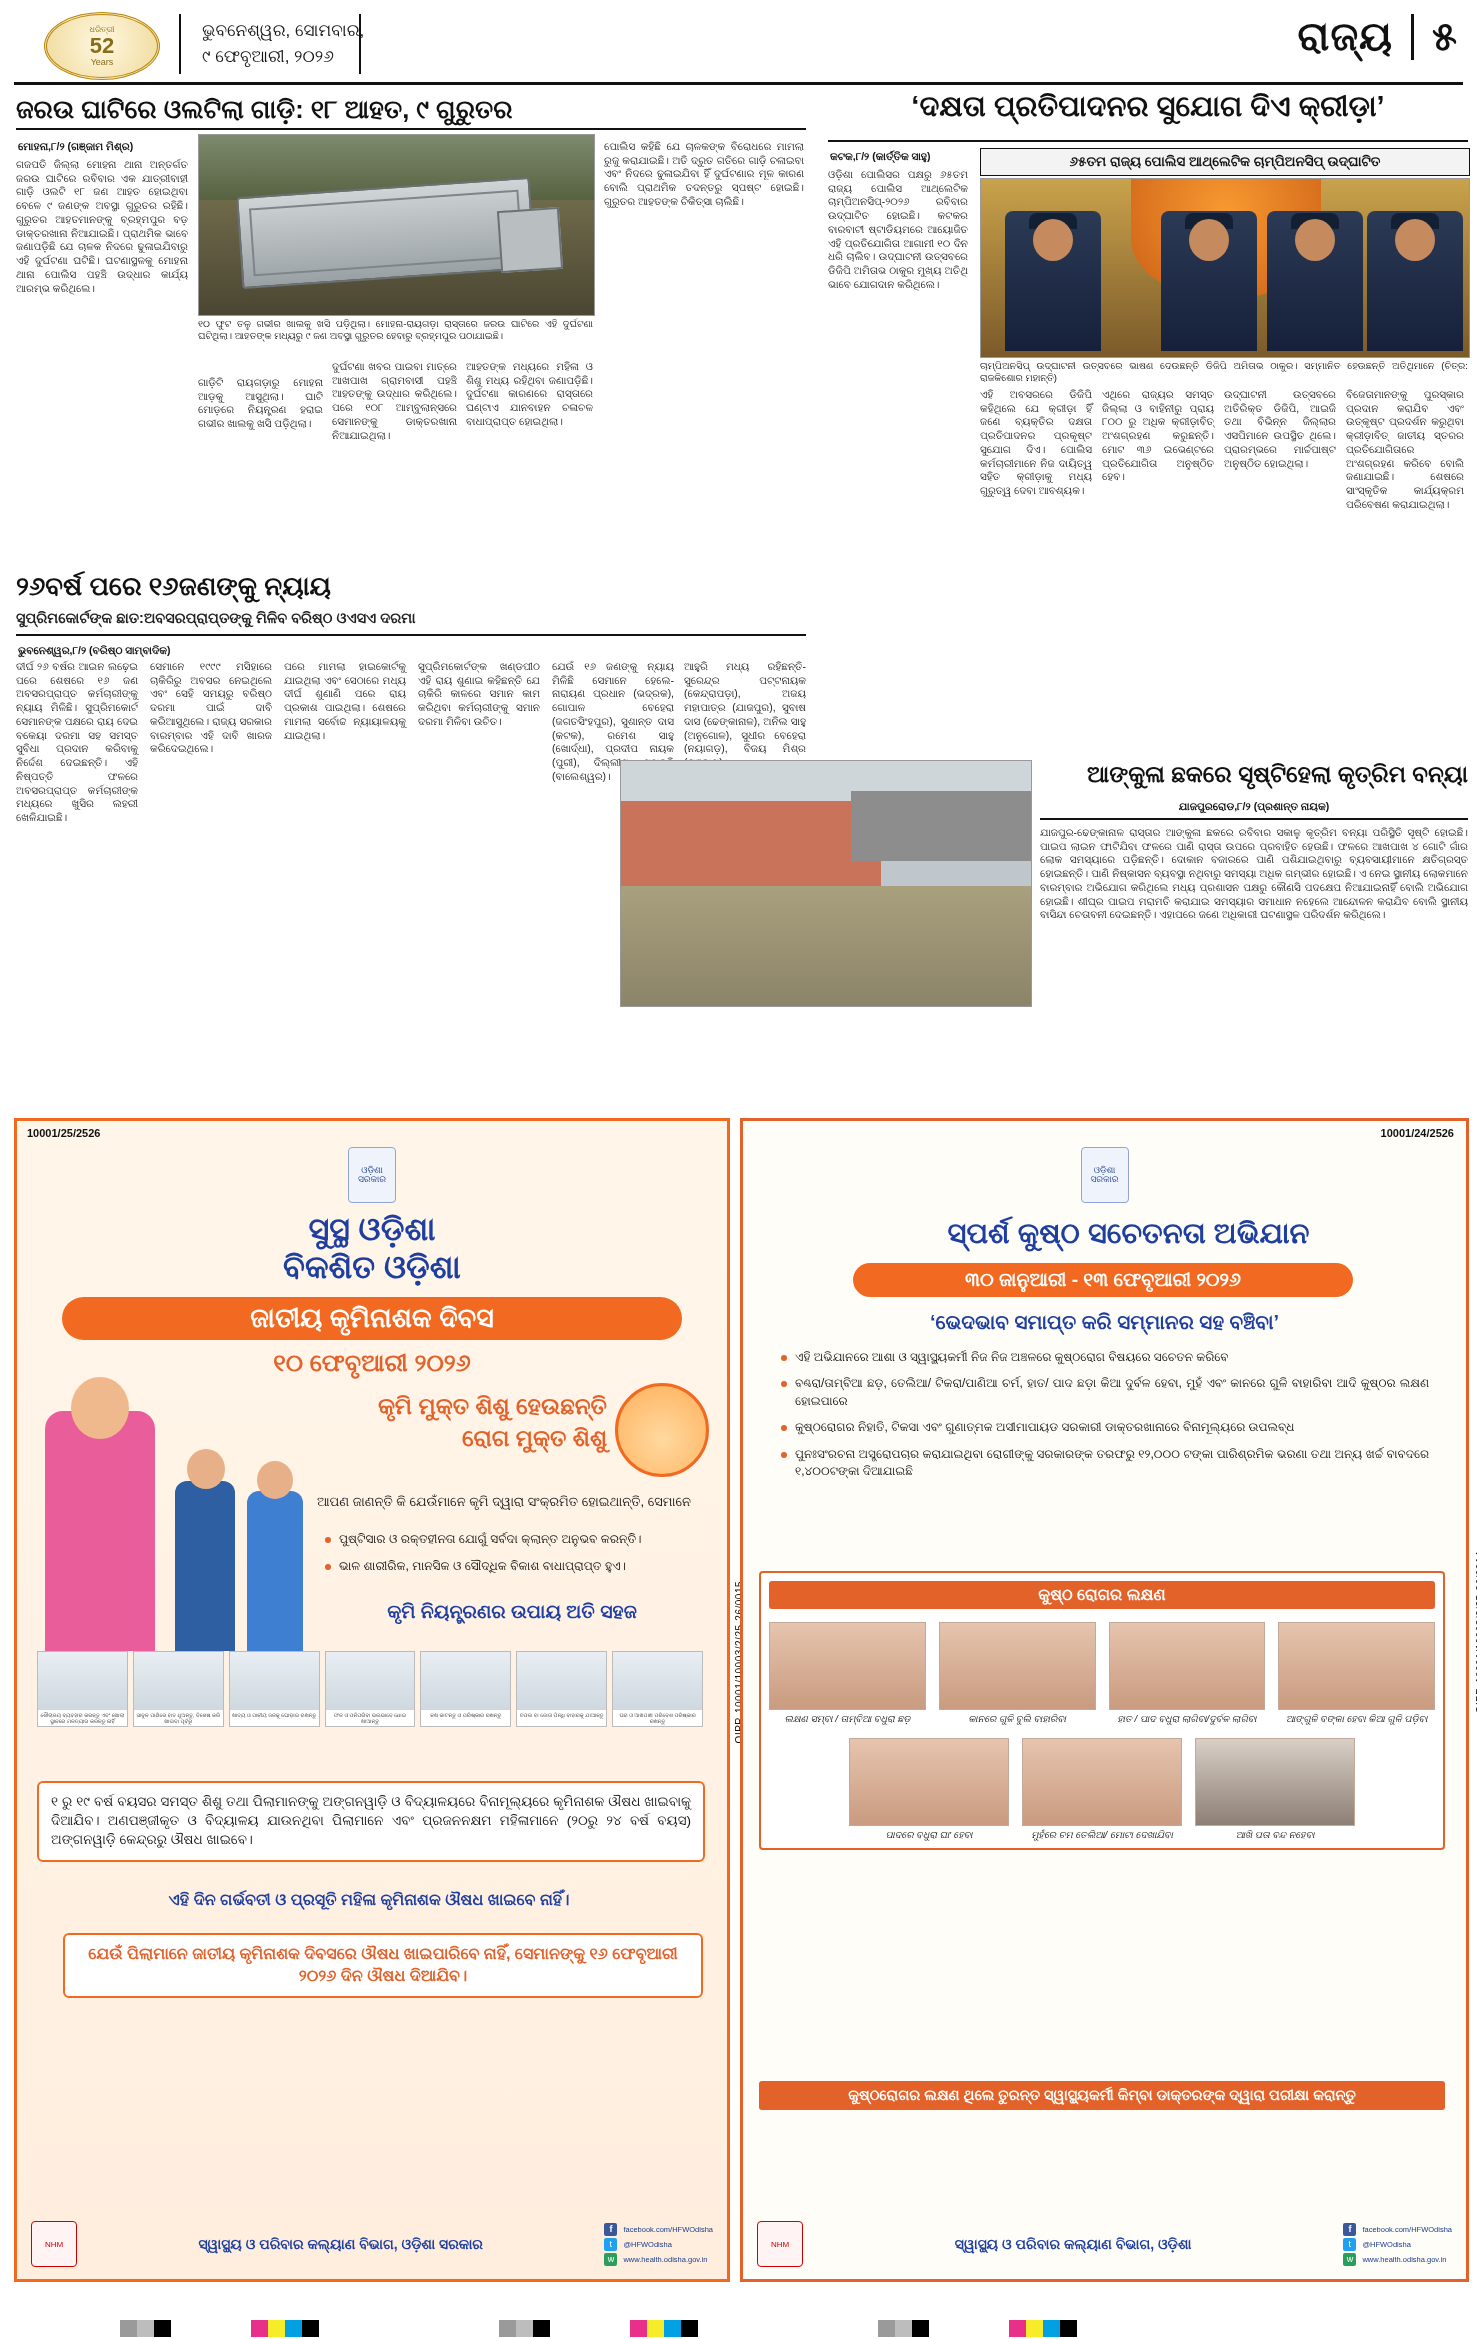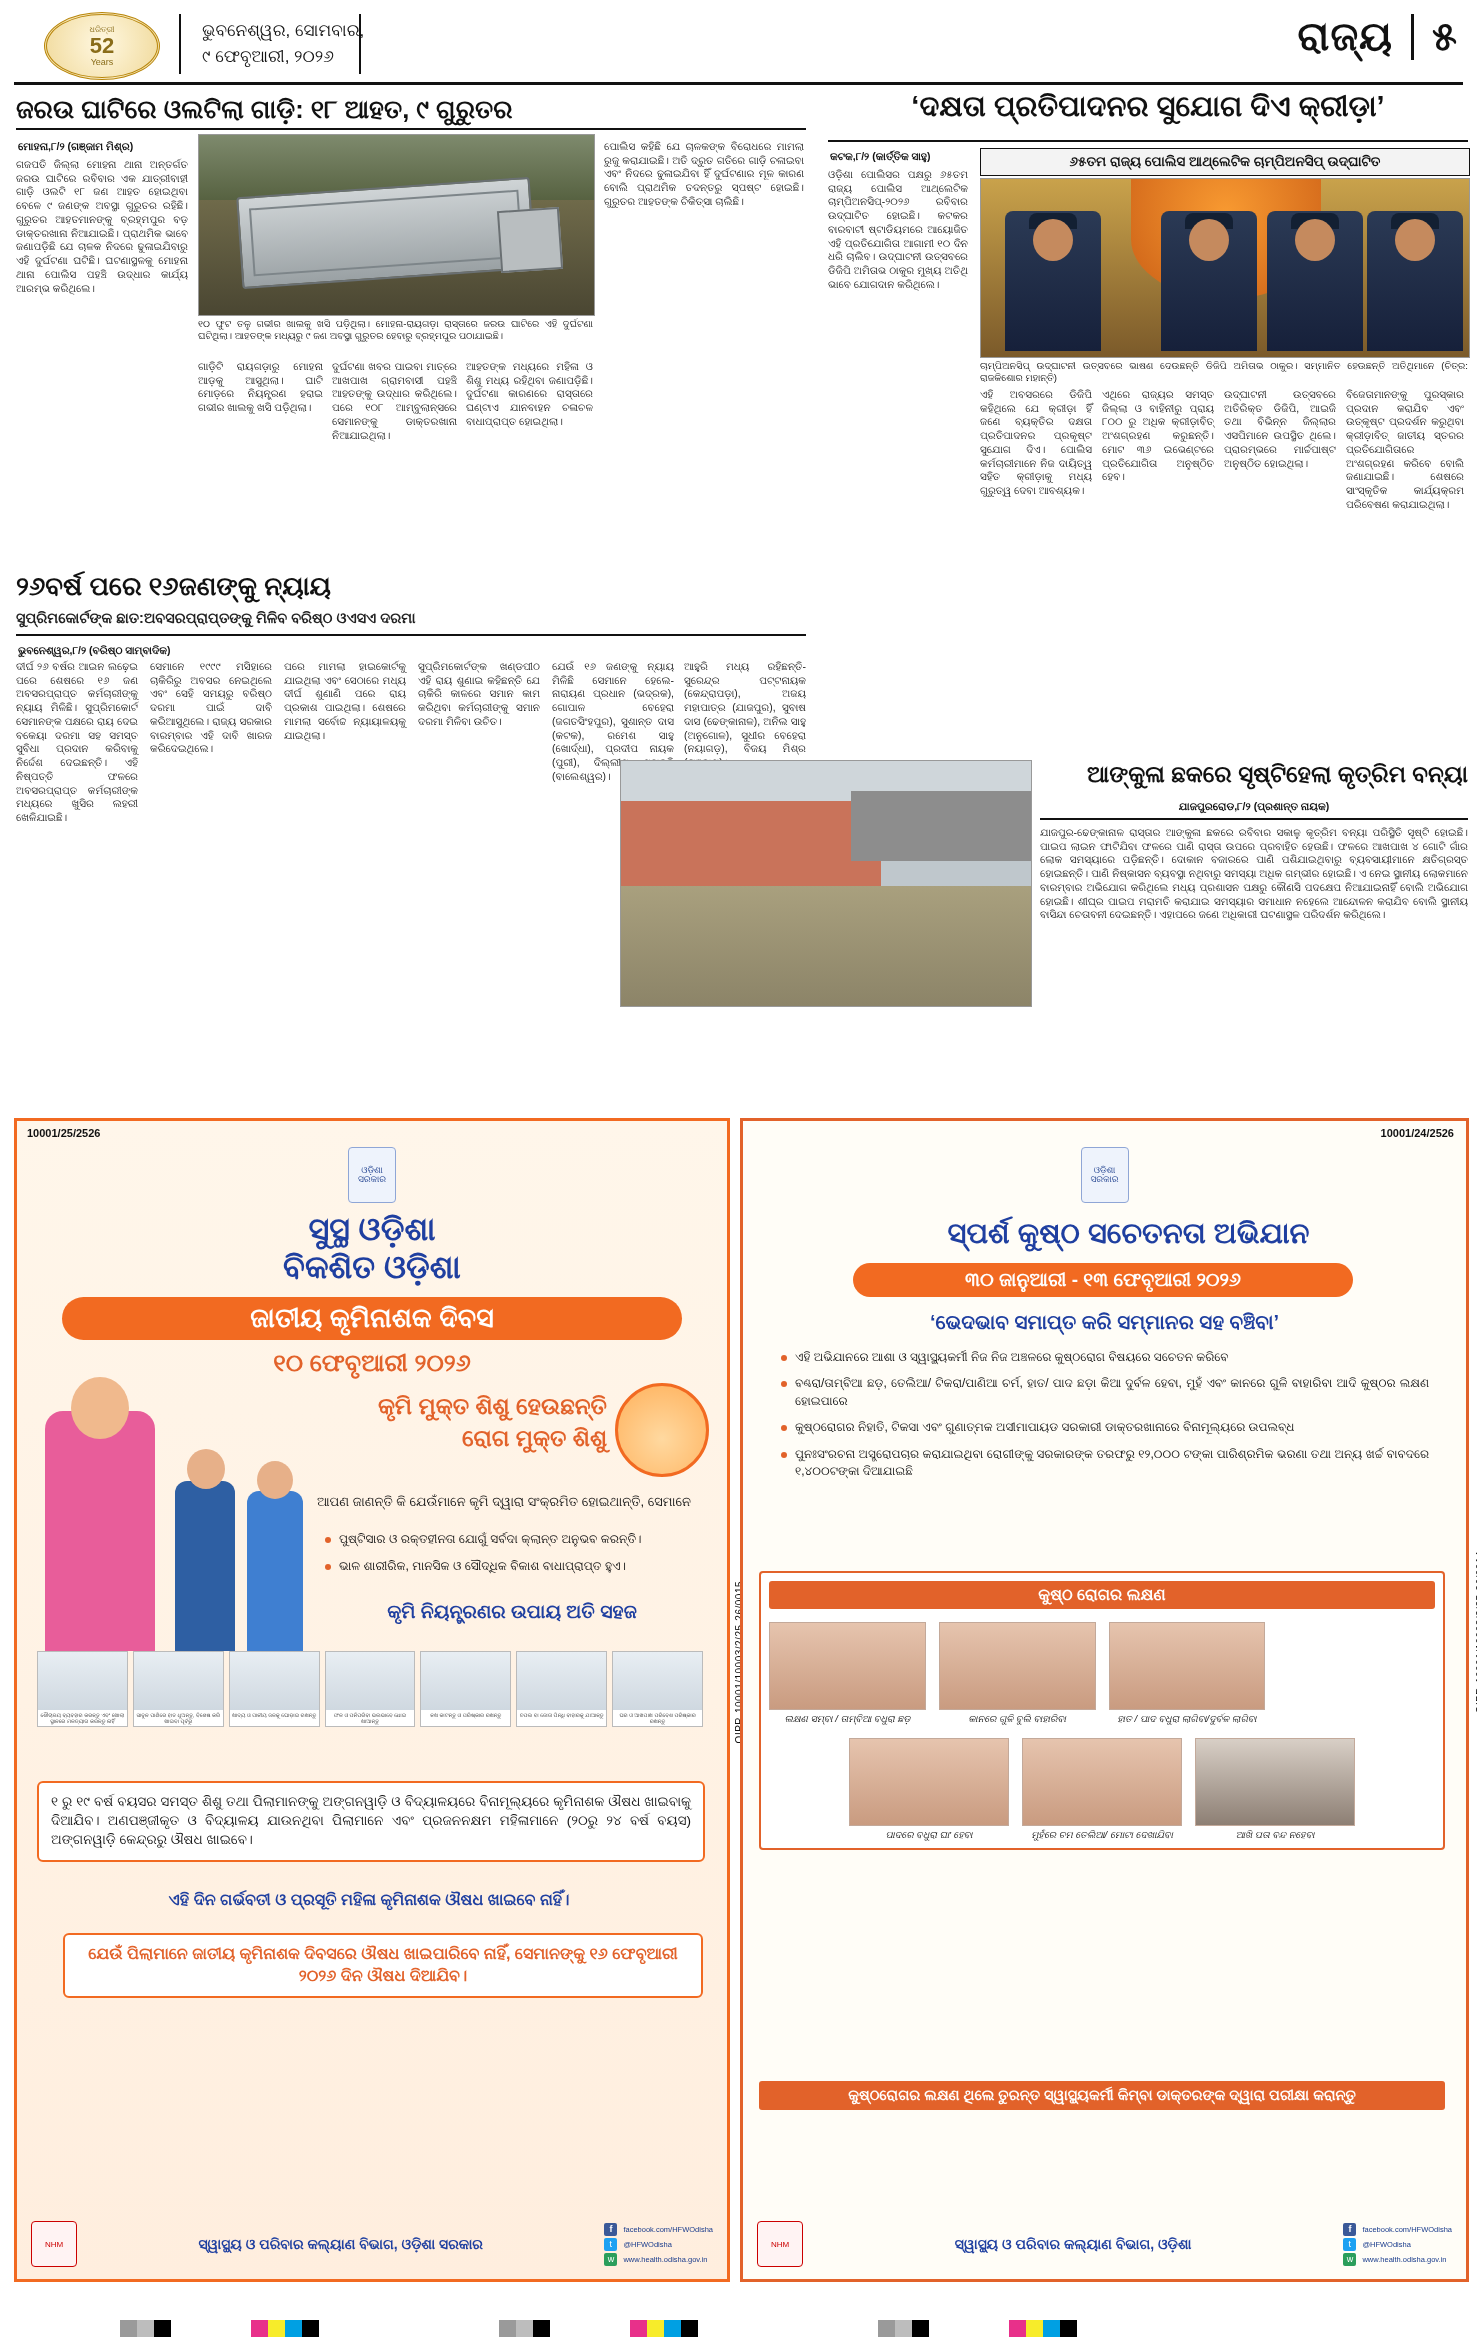--- a/index.html
+++ b/index.html
@@ -33,21 +33,21 @@
   .s1-rule{position:absolute;left:16px;top:128px;width:790px;height:2px;}
   .s1-by{position:absolute;left:18px;top:140px;}
   .s1-photo{position:absolute;left:198px;top:134px;width:395px;height:180px;border:1px solid #999;overflow:hidden;background:#7d8b72;}
   .s1-photo .sky{position:absolute;left:0;top:0;width:100%;height:38%;background:linear-gradient(180deg,#7e8a6d,#55603f);}
   .s1-photo .grnd{position:absolute;left:0;top:36%;width:100%;height:64%;background:linear-gradient(180deg,#6f6a4a,#4a4632);}
   .s1-photo .truck{position:absolute;left:40px;top:52px;width:290px;height:88px;background:linear-gradient(180deg,#cfd4d6,#9aa1a4);border:2px solid #6a7073;border-radius:4px;transform:rotate(-4deg);}
   .s1-photo .truck:after{content:"";position:absolute;left:10px;top:10px;right:10px;bottom:10px;border:2px solid #7d8589;}
   .s1-photo .cab{position:absolute;left:300px;top:74px;width:58px;height:58px;background:#b9bec0;border:2px solid #6a7073;transform:rotate(-4deg);}
   .s1-cap{position:absolute;left:198px;top:318px;width:395px;}
   .s1-c1{position:absolute;left:16px;top:158px;width:172px;height:400px;}
-  .s1-c2{position:absolute;left:198px;top:360px;width:125px;height:198px;}
+  .s1-c2{position:absolute;left:198px;top:376px;width:125px;height:198px;}
   .s1-c3{position:absolute;left:332px;top:360px;width:125px;height:198px;}
   .s1-c4{position:absolute;left:466px;top:360px;width:127px;height:198px;}
   .s1-c5{position:absolute;left:604px;top:140px;width:200px;height:418px;}
 
   
   .s2-head{position:absolute;left:16px;top:570px;width:580px;font-size:26px;}
   .s2-sub{position:absolute;left:16px;top:610px;width:600px;font-size:14.5px;font-weight:bold;color:#222;}
   .s2-rule{position:absolute;left:16px;top:634px;width:790px;height:2px;}
   .s2-by{position:absolute;left:18px;top:644px;}
   .s2cols{position:absolute;left:16px;top:660px;width:790px;height:390px;}
@@ -324,20 +324,24 @@
             <div class="lb">ଲକ୍ଷଣ ସମ୍ବା / ତାମ୍ବିଆ ବଧୁରା ଛଡ଼</div>
           </div>
         <div class="sym">
             <div class="ph"></div>
             <div class="lb">କାନରେ ଗୁଳି ବୁଲି ବାହାରିବା</div>
           </div>
         <div class="sym">
             <div class="ph"></div>
             <div class="lb">ହାତ / ପାଦ ବଧୁରା ଲାଗିବା/ଦୁର୍ବଳ ଲାଗିବା</div>
           </div>
+        <div class="sym">
+            <div class="ph"></div>
+            <div class="lb">ଆଙ୍ଗୁଳି ବଙ୍କା ହେବା କିଆ ଗୁଳି ପଡ଼ିବା</div>
+          </div>
       </div>
       <div class="sym-grid" style="grid-template-columns:repeat(3,1fr);width:76%;margin-left:auto;margin-right:auto;">
         <div class="sym">
             <div class="ph"></div>
             <div class="lb">ପାଦରେ ବଧୁରା ଘା’ ହେବା</div>
           </div>
         <div class="sym">
             <div class="ph"></div>
             <div class="lb">ମୁହଁରେ ଚମ ତେଲିଆ/ ମୋଟା ଦେଖାଯିବା</div>
           </div>

